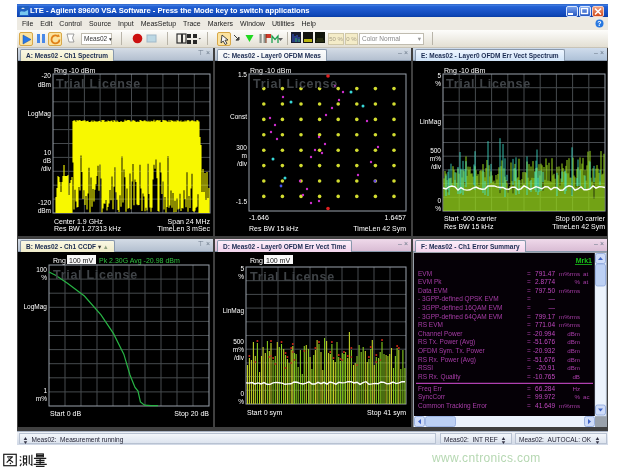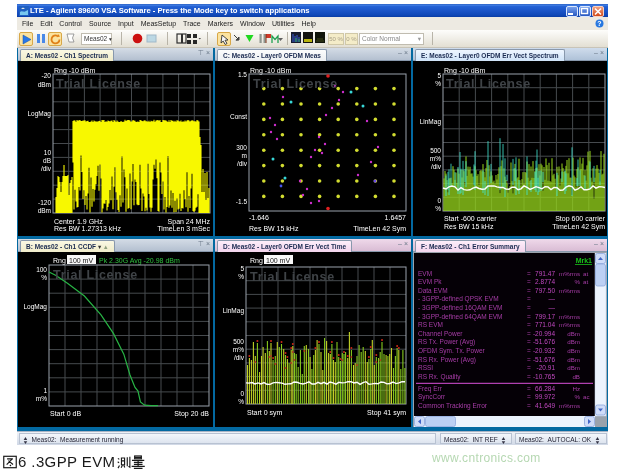--- a/index.html
+++ b/index.html
@@ -1,15 +1,15 @@
 <!DOCTYPE html>
 <html><head><meta charset="utf-8"><style>
 * { margin:0; padding:0; box-sizing:border-box; }
 html,body { width:617px; height:473px; background:#fff; font-family:"Liberation Sans",sans-serif; overflow:hidden; }
-#win { position:absolute; left:17px; top:4px; width:591px; height:441px; background:#0369a1; }
+#win { position:absolute; left:17px; top:4px; width:591px; height:441px; background:#404040; }
 #title { position:absolute; left:0; top:0; width:591px; height:13px;
   background:linear-gradient(#0c3ca0 0%,#4a86e8 6%,#2361d4 20%,#1a53c6 55%,#1048b8 85%,#0a3ca4 100%); }
 #title .txt { position:absolute; left:13px; top:0; color:#fff; font-size:7.7px; font-weight:bold; line-height:14px; letter-spacing:-0.05px; white-space:nowrap; }
 .wbtn { position:absolute; top:1.5px; width:12px; height:11px; border-radius:2px; border:1px solid #dce8fc;
   background:linear-gradient(#78a0ec,#2858c0); overflow:hidden; }
 .wbtn svg { display:block; }
 #menubar { position:absolute; left:0; top:13px; width:591px; height:13px; background:#edeae2; font-size:7px; color:#222;
   line-height:14px; }
 #menubar span { margin-right:7px; }
 #toolbar { position:absolute; left:0; top:26px; width:591px; height:18px;
@@ -611,21 +611,20 @@
    <div class="ssec" style="left:498px;width:92px">Meas02:&nbsp;&nbsp;AUTOCAL: OK&nbsp;&nbsp;<span class="ud">▲<br>▼</span></div>
  </div>
 </div>
 <div id="caption">
     <svg width="14" height="14" viewBox="0 0 13 13" style="margin-right:1px">
       <g stroke="#1a1a1a" stroke-width="1.1" fill="none">
 <rect x="0.7" y="1.2" width="11.6" height="10.6"></rect>
         <path d="M3.8 3.6h5.4M8.6 3.6L3.4 9M5 5.2l4.3 3.6M6.4 9.2l1 1"></path>
       </g>
     </svg>
-    <span>6 .3GPP EVM</span>
     <svg width="14" height="14" viewBox="0 0 13.5 13" style="margin-left:1px">
       <g stroke="#1a1a1a" stroke-width="1.1" fill="none">
 <path d="M0.9 3l1.3 1M0.7 6.3l1.3 1M2.4 9.8L1 12.4M4.3 2.6h3v6.6h-3zM4.3 5.4h3M5.2 9.6L4 12M6.6 9.6l.9 2.2M9.9 2v8.7M12.4 1.4v10.2l-1.4-.9"></path>
       </g>
     </svg>
     <svg width="14" height="14" viewBox="0 0 13 13">
       <g stroke="#1a1a1a" stroke-width="1.1" fill="none">
 <rect x="3.4" y="0.9" width="6.2" height="2.6"></rect>
         <path d="M3.4 2.2h6.2M0.9 5h11.4M2.7 6.9h8M2.7 8.7h8M0.6 10.6h12.2M6.6 5v5.6M2.7 12.4h8"></path>
       </g>

